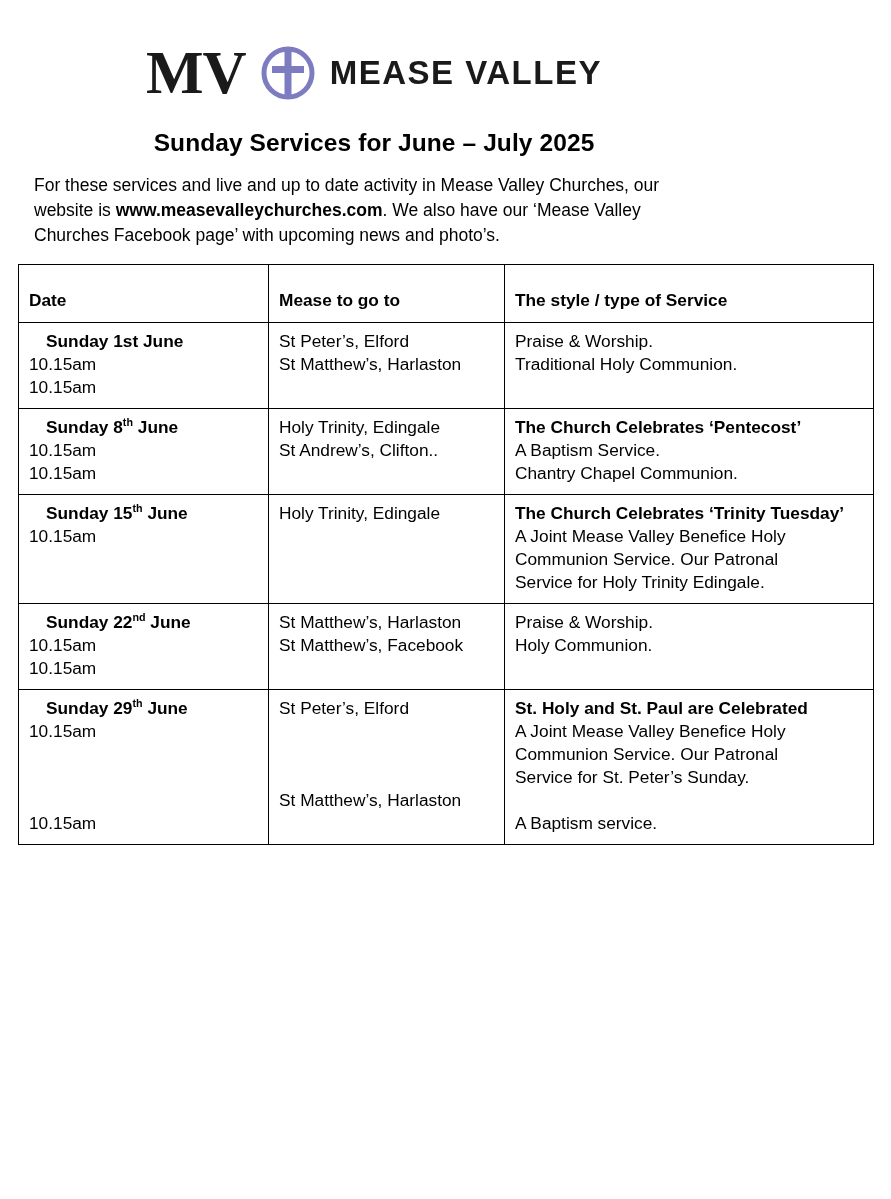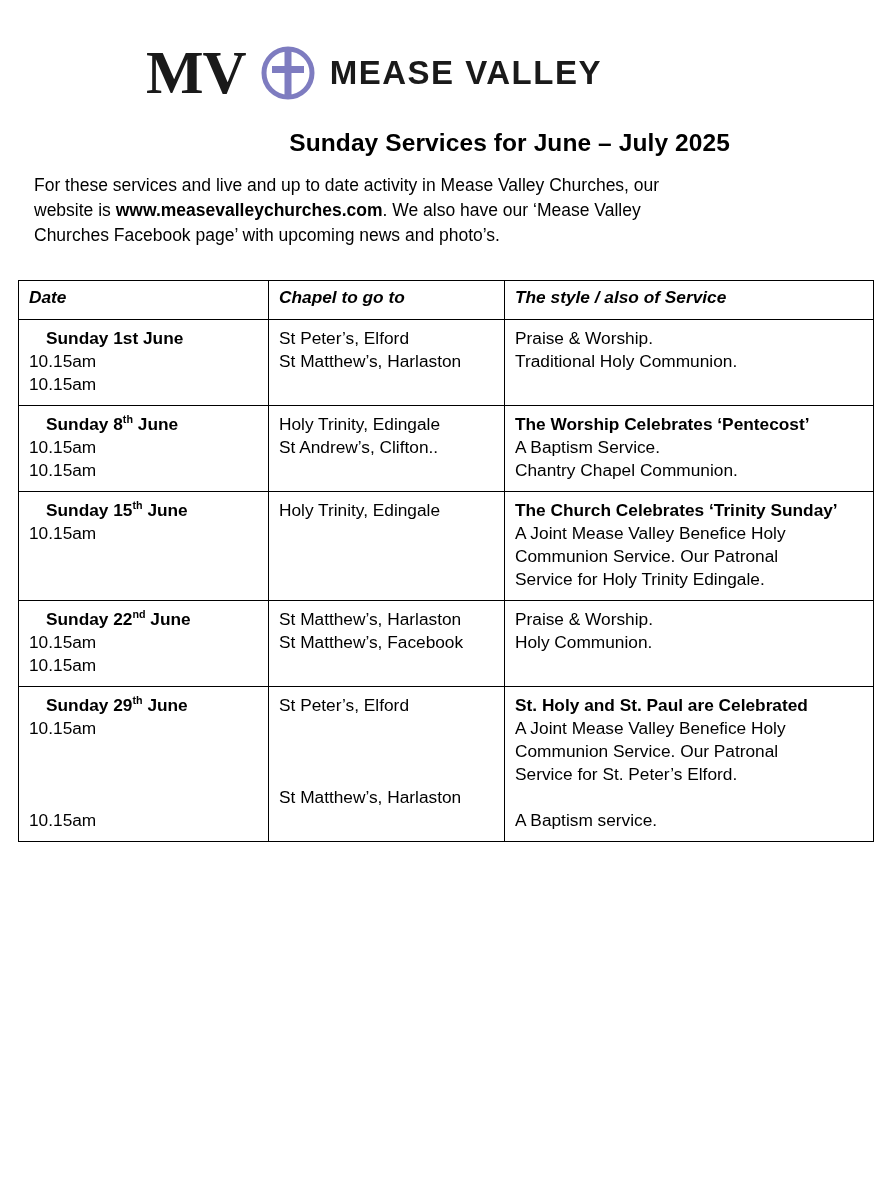--- a/index.html
+++ b/index.html
@@ -55,57 +55,56 @@
   .logo-name .l2 {
     font-family: "Liberation Sans", sans-serif;
     font-size: 33px;
     font-weight: 700;
     letter-spacing: 1.5px;
     color: #1a1a1a;
   }
 
   
   .doc-title {
-    text-align: right;
+    text-align: center;
     font-size: 24.5px;
     font-weight: 700;
     margin-top: 20px;
     margin-bottom: 16px;
     letter-spacing: 0.1px;
   }
 
   
   .intro {
     font-size: 17.5px;
     line-height: 1.42;
     padding: 0 16px 0 16px;
-    margin-bottom: 32px;
+    margin-bottom: 16px;
   }
   .intro b { font-weight: 700; }
 
   
   table.schedule {
     width: 855px;
     margin: 0 auto;
     border-collapse: collapse;
     table-layout: fixed;
   }
   table.schedule td, table.schedule th {
     border: 1.2px solid #000000;
     vertical-align: top;
     padding: 7px 10px 9px 10px;
     font-size: 17.3px;
     line-height: 1.33;
     text-align: left;
   }
   table.schedule th {
     font-weight: 700;
-    padding-top: 5px;
+    padding-top: 24px;
     padding-bottom: 10px;
-    font-style: italic;
   }
   col.c-date  { width: 250px; }
   col.c-where { width: 236px; }
   col.c-style { width: 369px; }
 
   .cell-head {
     font-weight: 700;
     white-space: nowrap;
     margin-left: 17px;
   }
@@ -144,22 +143,22 @@
 
   <table class="schedule">
     <colgroup>
       <col class="c-date">
       <col class="c-where">
       <col class="c-style">
     </colgroup>
     <thead>
       <tr>
         <th>Date</th>
-        <th>Chapel to go to</th>
-        <th>The style / also of Service</th>
+        <th>Mease to go to</th>
+        <th>The style / type of Service</th>
       </tr>
     </thead>
     <tbody id="table-body">
         <tr>
           <td>
             <div class="cell-head">Sunday 1st June</div>
             <div class="cell-line">10.15am</div>
             <div class="cell-line">10.15am</div>
           </td>
           <td class="where-cell">
@@ -175,35 +174,35 @@
           <td>
             <div class="cell-head">Sunday 8<span class="sup">th</span> June</div>
             <div class="cell-line">10.15am</div>
             <div class="cell-line">10.15am</div>
           </td>
           <td class="where-cell">
             <div class="cell-line">Holy Trinity, Edingale</div>
             <div class="cell-line">St Andrew’s, Clifton..</div>
           </td>
           <td class="style-cell">
-            <div class="style-head">The Worship Celebrates ‘Pentecost’</div>
+            <div class="style-head">The Church Celebrates ‘Pentecost’</div>
             <div class="cell-line">A Baptism Service.</div>
             <div class="cell-line">Chantry Chapel Communion.</div>
           </td>
         </tr>
         <tr>
           <td>
             <div class="cell-head">Sunday 15<span class="sup">th</span> June</div>
             <div class="cell-line">10.15am</div>
           </td>
           <td class="where-cell">
             <div class="cell-line">Holy Trinity, Edingale</div>
           </td>
           <td class="style-cell">
-            <div class="style-head">The Church Celebrates ‘Trinity Sunday’</div>
+            <div class="style-head">The Church Celebrates ‘Trinity Tuesday’</div>
             <div class="cell-line">A Joint Mease Valley Benefice Holy</div>
             <div class="cell-line">Communion Service. Our Patronal</div>
             <div class="cell-line">Service for Holy Trinity Edingale.</div>
           </td>
         </tr>
         <tr>
           <td>
             <div class="cell-head">Sunday 22<span class="sup">nd</span> June</div>
             <div class="cell-line">10.15am</div>
             <div class="cell-line">10.15am</div>
@@ -230,21 +229,21 @@
             <div class="cell-line">St Peter’s, Elford</div>
             <div class="cell-line spacer-line">&nbsp;</div>
             <div class="cell-line spacer-line">&nbsp;</div>
             <div class="cell-line spacer-line">&nbsp;</div>
             <div class="cell-line">St Matthew’s, Harlaston</div>
           </td>
           <td class="style-cell">
             <div class="style-head">St. Holy and St. Paul are Celebrated</div>
             <div class="cell-line">A Joint Mease Valley Benefice Holy</div>
             <div class="cell-line">Communion Service. Our Patronal</div>
-            <div class="cell-line">Service for St. Peter’s Elford.</div>
+            <div class="cell-line">Service for St. Peter’s Sunday.</div>
             <div class="cell-line spacer-line">&nbsp;</div>
             <div class="cell-line">A Baptism service.</div>
           </td>
         </tr>
       </tbody>
   </table>
 
 </div>
 
 </body></html>

